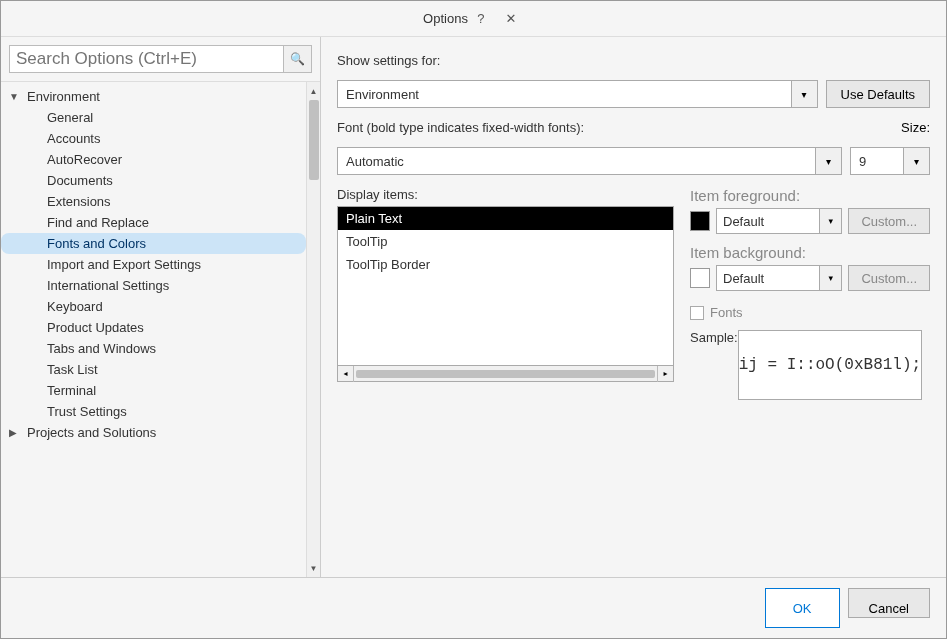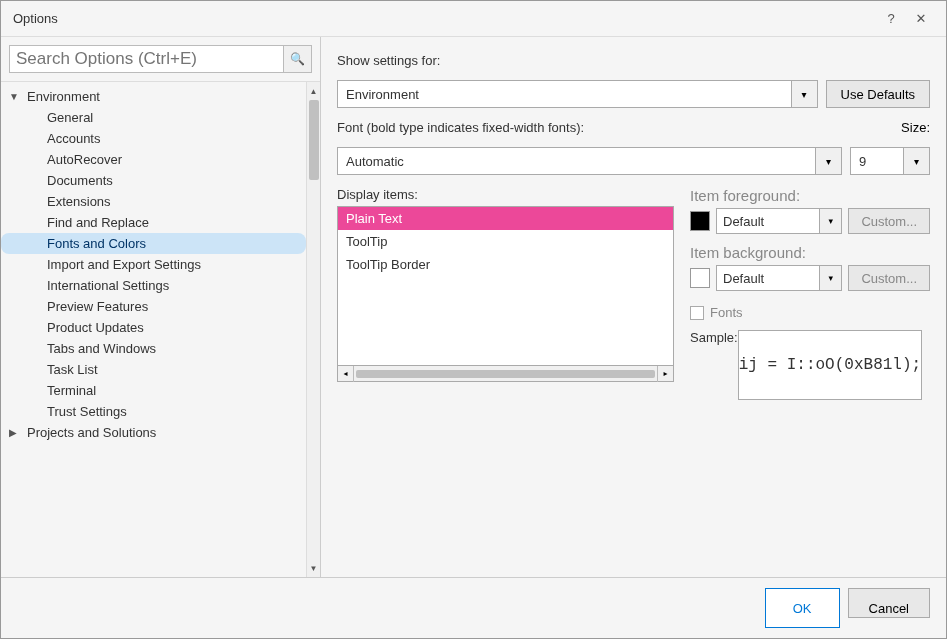--- a/index.html
+++ b/index.html
@@ -22,21 +22,21 @@
       box-shadow: 3px 3px 10px rgba(0,0,0,0.3);
       display: flex;
       flex-direction: column;
     }
 
     .title-bar {
       background: #f5f5f5;
       padding: 8px 12px;
       display: flex;
       align-items: center;
-      justify-content: space-between;
+      justify-content: center;
       border-bottom: 1px solid #ddd;
       height: 36px;
     }
 
     .title-bar-left {
       display: flex;
       align-items: center;
       gap: 8px;
     }
 
@@ -270,21 +270,21 @@
     }
 
     .display-list-item {
       padding: 4px 8px;
       cursor: pointer;
       font-size: 13px;
       color: #333;
     }
 
     .display-list-item.selected {
-      background: #ec4899;
+      background: #000000;
       color: white;
     }
 
     .list-scrollbar {
       display: flex;
       flex-direction: row;
       align-items: center;
       border: 1px solid #aaa;
       border-top: none;
       background: #f0f0f0;
@@ -535,21 +535,21 @@
               <span>Import and Export Settings</span>
             </div>
             <div class="tree-item">
               <span class="indent"></span>
               <span class="expand-icon"></span>
               <span>International Settings</span>
             </div>
             <div class="tree-item">
               <span class="indent"></span>
               <span class="expand-icon"></span>
-              <span>Preview Features</span>
+              <span>Keyboard</span>
             </div>
             <div class="tree-item">
               <span class="indent"></span>
               <span class="expand-icon"></span>
               <span>Product Updates</span>
             </div>
             <div class="tree-item">
               <span class="indent"></span>
               <span class="expand-icon"></span>
               <span>Tabs and Windows</span>

